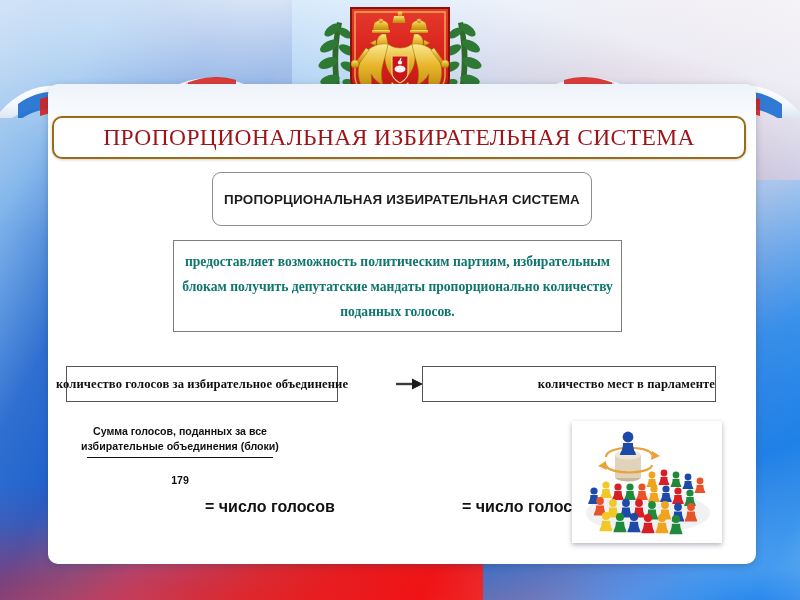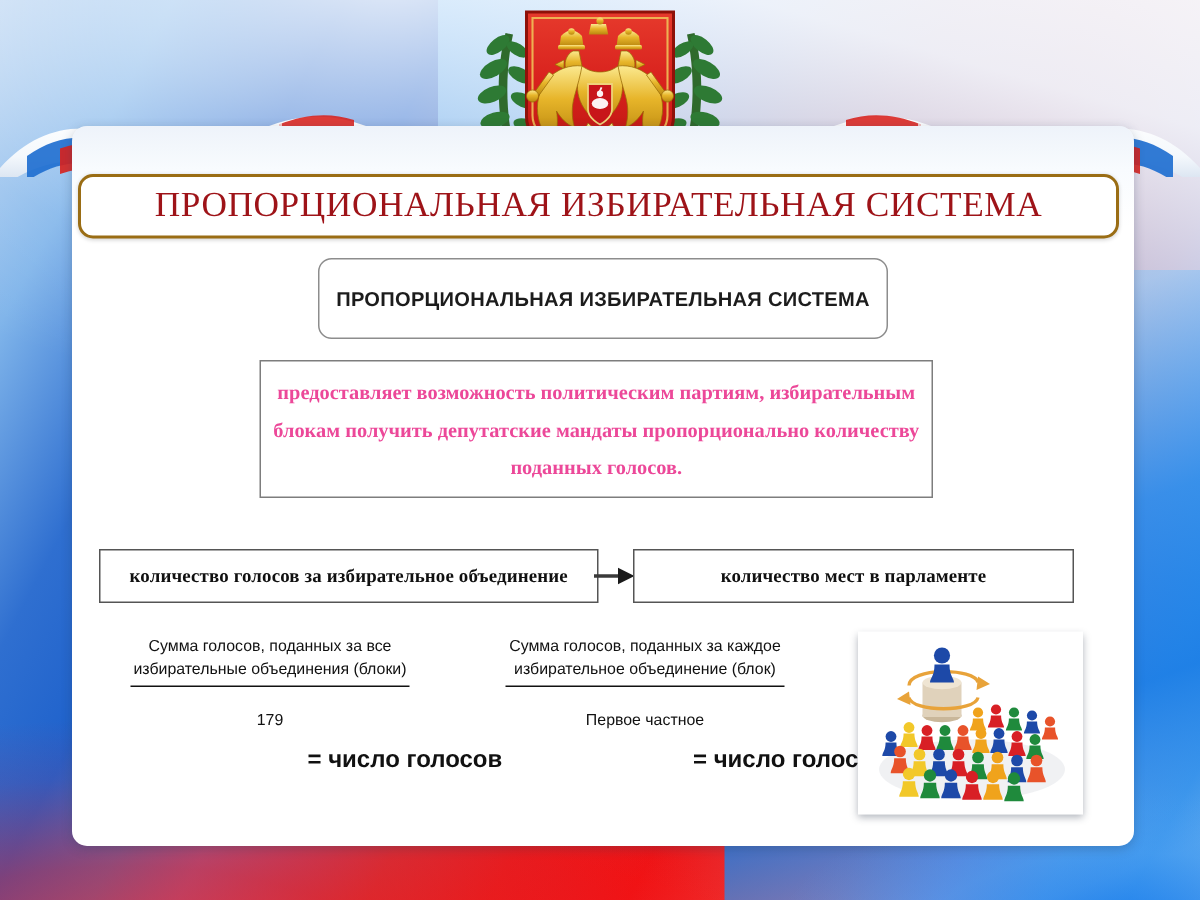--- a/index.html
+++ b/index.html
@@ -202,52 +202,52 @@
     background: #ffffff;
     display: flex;
     align-items: center;
     justify-content: center;
     padding: 2px 8px;
   }
   .box-def span {
     font-family: "Liberation Serif", serif;
     font-weight: 700;
     font-size: 13.6px;
-    color: #ec4899;
+    color: #0f766e;
     line-height: 25px;
     text-align: center;
     display: block;
   }
 
   
   .box-votes {
     position: absolute;
     left: 66px;
     top: 366px;
-    width: 333px;
+    width: 272px;
     height: 36px;
     box-sizing: border-box;
     border: 1.2px solid #555555;
     background: #ffffff;
     display: flex;
     align-items: center;
     justify-content: center;
   }
   .box-seats {
     position: absolute;
     left: 422px;
     top: 366px;
     width: 294px;
     height: 36px;
     box-sizing: border-box;
     border: 1.2px solid #555555;
     background: #ffffff;
     display: flex;
     align-items: center;
-    justify-content: center;
+    justify-content: flex-end;
   }
   .box-votes span, .box-seats span {
     font-family: "Liberation Serif", serif;
     font-weight: 700;
     font-size: 12.6px;
     color: #101010;
     white-space: nowrap;
     letter-spacing: 0.1px;
   }
 
@@ -258,21 +258,21 @@
     width: 28px;
     height: 14px;
   }
 
   
   .formula {
     position: absolute;
     width: 210px;
     text-align: center;
     font-family: "Liberation Sans", sans-serif;
-    font-weight: 400;
+    font-weight: 700;
     font-size: 10.6px;
     color: #111111;
     line-height: 14.5px;
   }
   #formula-1 { left: 75px;  top: 424px; }
   #formula-2 { left: 325px; top: 424px; }
 
   .numerator { display: block; }
   .frac-bar {
     margin: 4px auto 0 auto;
@@ -462,25 +462,20 @@
     <span>количество мест в парламенте</span>
   </div>
 
   <div class="formula" id="formula-1">
     <span class="numerator">Сумма голосов, поданных за все избирательные объединения (блоки)</span>
     <div class="frac-bar"></div>
     <span class="denominator">179</span>
   </div>
   <span class="eq-label" id="eq-1">= число голосов</span>
 
-  <div class="formula" id="formula-2">
-    <span class="numerator">Сумма голосов, поданных за каждое избирательное объединение (блок)</span>
-    <div class="frac-bar"></div>
-    <span class="denominator">Первое частное</span>
-  </div>
   <span class="eq-label" id="eq-2">= число голосов</span>
 
   <div class="photo">
     <svg viewBox="0 0 150 122" width="150" height="122">
       <rect x="0" y="0" width="150" height="122" fill="#ffffff"></rect>
 
       <ellipse cx="76" cy="92" rx="62" ry="20" fill="#e3e6ea" opacity="0.55"></ellipse>
 
       <ellipse cx="56" cy="56" rx="13" ry="4.5" fill="#c9b79a"></ellipse>
       <rect x="43" y="34" width="26" height="23" fill="#e0d2bb"></rect>

